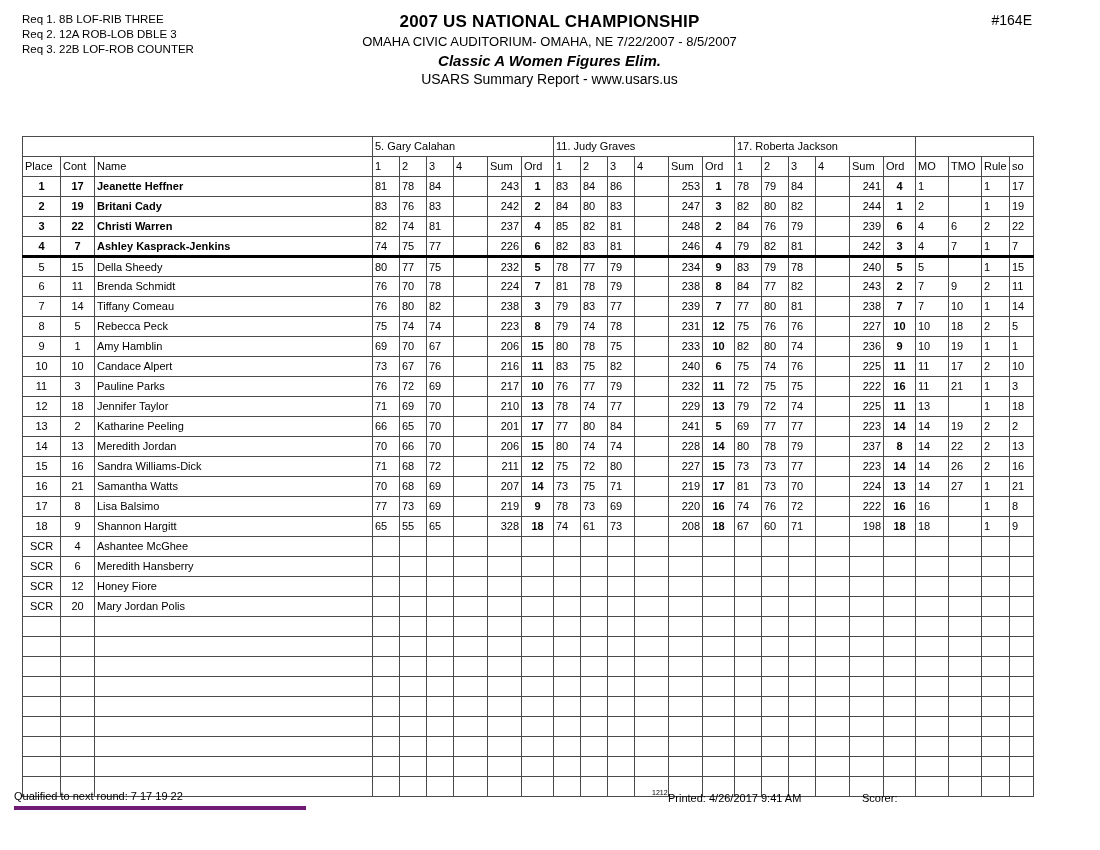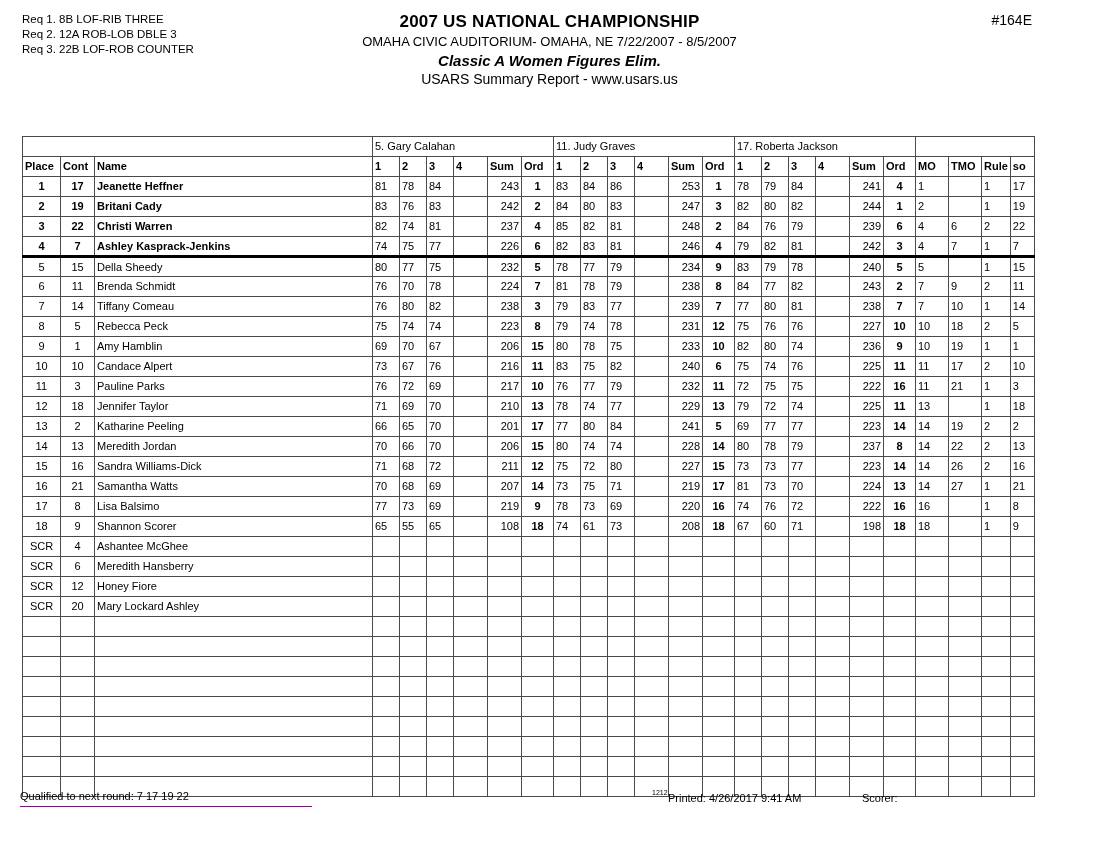--- a/index.html
+++ b/index.html
@@ -29,29 +29,29 @@
   td.corner { border: none; }
   td.judge-name { height: 14px; font-size: 10.5px; text-align: left; padding-left: 3px; }
 
   td.c-place, td.c-cont { text-align: center; }
   td.c-name  { text-align: left; padding-left: 4px; border-right: 3px solid #000; }
   td.c-score { text-align: left; padding-left: 3px; }
   td.c-sum   { text-align: right; padding-right: 3px; }
   td.c-ord   { text-align: center; font-weight: bold; border-right: 3px solid #000; }
   td.c-mo, td.c-tmo, td.c-rule, td.c-so { text-align: left; padding-left: 4px; }
 
-  td.hdr { font-weight: bold; text-align: left; padding-left: 3px; height: 17px; }
+  td.hdr { font-weight: normal; text-align: left; padding-left: 3px; height: 17px; }
 
   tr.cut td { border-bottom: 3px solid #000; }
   tr.qualified td.c-place, tr.qualified td.c-cont, tr.qualified td.c-name { font-weight: bold; }
 
   .footer-qualified {
-    left: 20px; top: 790px; width: 292px;
+    left: 14px; top: 790px; width: 292px;
     font-size: 11px; padding-bottom: 4px;
-    border-bottom: 1px solid #701a75;
+    border-bottom: 4px solid #701a75;
   }
   .footer-code { left: 652px; top: 789px; font-size: 7px; }
   .footer-printed { left: 668px; top: 792px; font-size: 11px; }
   .footer-scorer { left: 862px; top: 792px; font-size: 11px; }
 </style>
 </head>
 <body>
 
 <div class="abs req-block">
   <div>Req 1.  8B LOF-RIB THREE</div>
@@ -585,26 +585,26 @@
         <td class="c-sum">222</td>
         <td class="c-ord">16</td>
         <td class="c-mo">16</td>
         <td class="c-tmo"></td>
         <td class="c-rule">1</td>
         <td class="c-so">8</td>
       </tr>
       <tr>
         <td class="c-place">18</td>
         <td class="c-cont">9</td>
-        <td class="c-name">Shannon Scorer</td>
+        <td class="c-name">Shannon Hargitt</td>
         <td class="c-score">65</td>
         <td class="c-score">55</td>
         <td class="c-score">65</td>
         <td class="c-score"></td>
-        <td class="c-sum">108</td>
+        <td class="c-sum">328</td>
         <td class="c-ord">18</td>
         <td class="c-score">74</td>
         <td class="c-score">61</td>
         <td class="c-score">73</td>
         <td class="c-score"></td>
         <td class="c-sum">208</td>
         <td class="c-ord">18</td>
         <td class="c-score">67</td>
         <td class="c-score">60</td>
         <td class="c-score">71</td>
@@ -693,21 +693,21 @@
         <td class="c-sum"></td>
         <td class="c-ord"></td>
         <td class="c-mo"></td>
         <td class="c-tmo"></td>
         <td class="c-rule"></td>
         <td class="c-so"></td>
       </tr>
       <tr>
         <td class="c-place">SCR</td>
         <td class="c-cont">20</td>
-        <td class="c-name">Mary Lockard Ashley</td>
+        <td class="c-name">Mary Jordan Polis</td>
         <td class="c-score"></td>
         <td class="c-score"></td>
         <td class="c-score"></td>
         <td class="c-score"></td>
         <td class="c-sum"></td>
         <td class="c-ord"></td>
         <td class="c-score"></td>
         <td class="c-score"></td>
         <td class="c-score"></td>
         <td class="c-score"></td>

